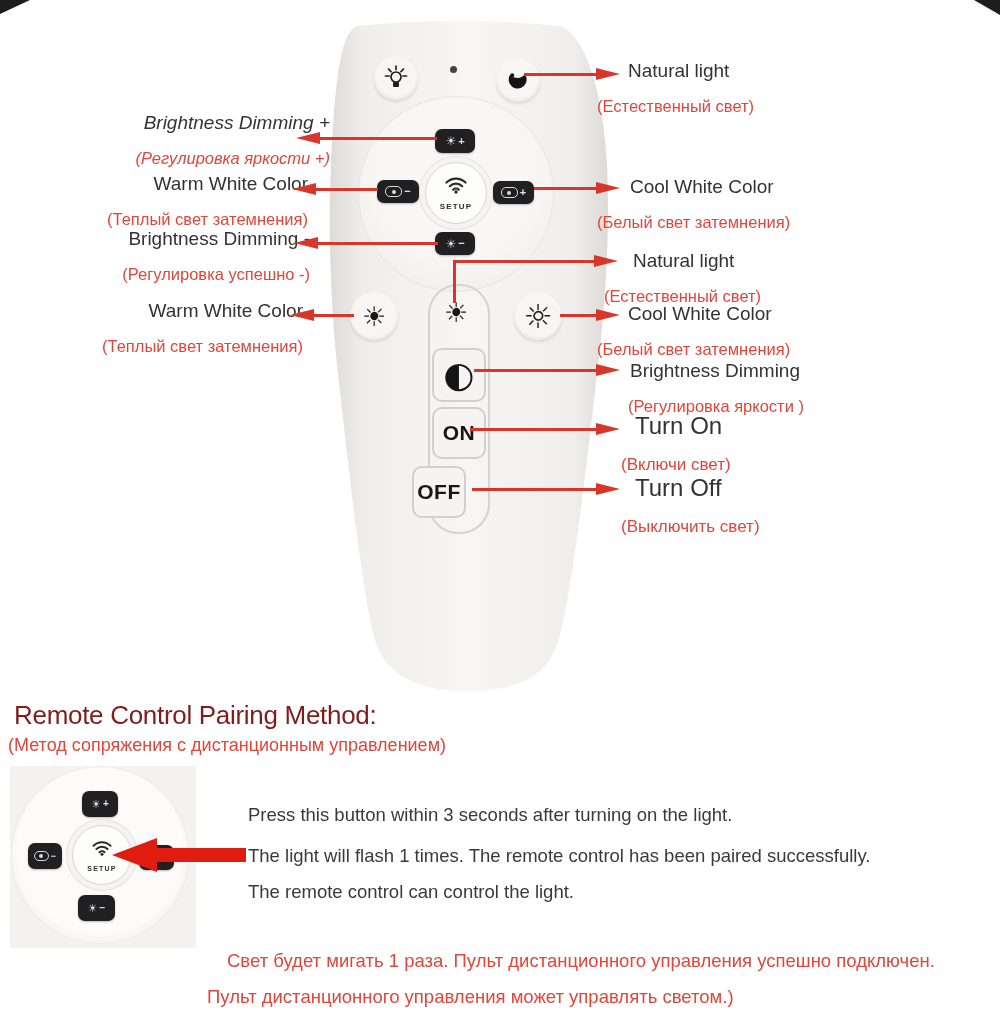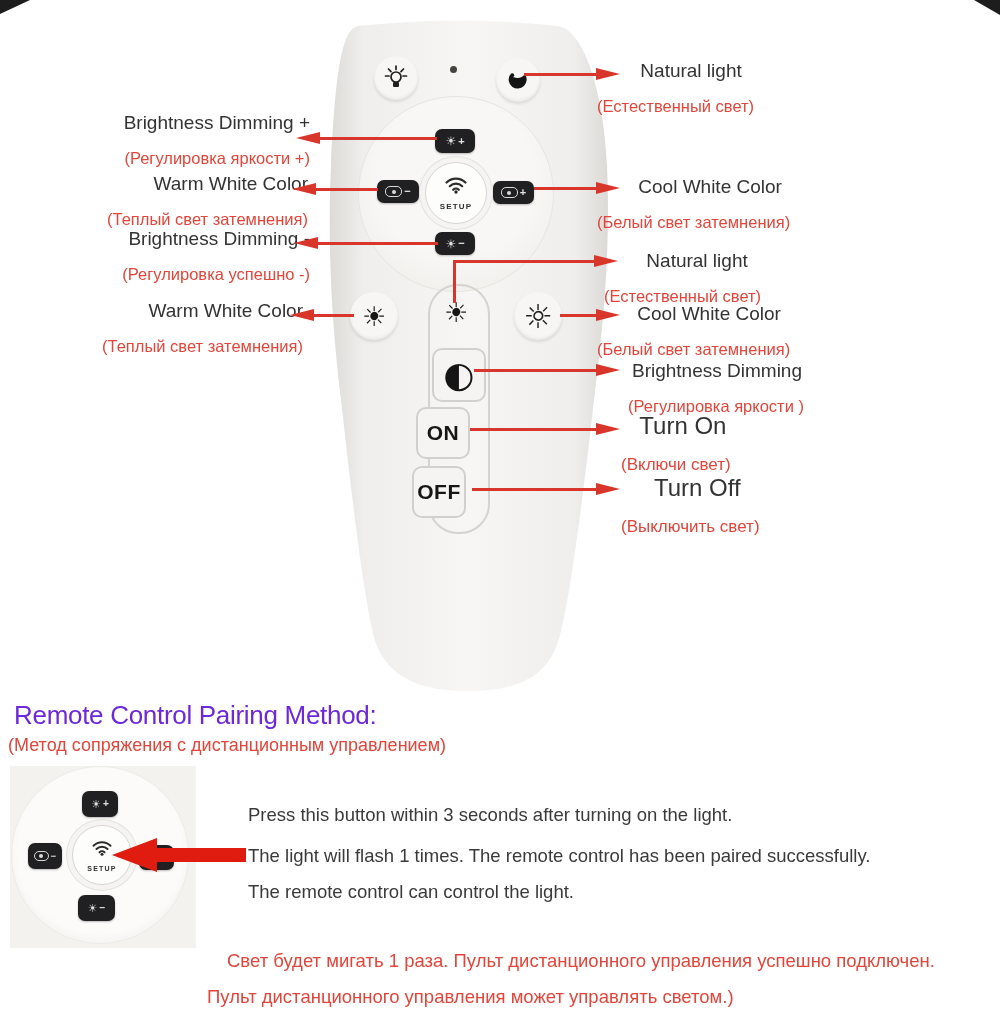--- a/index.html
+++ b/index.html
@@ -42,35 +42,35 @@
   .setup-text{font-size:8px;font-weight:bold;letter-spacing:1.2px;color:#2e2e2e;line-height:1;}
   .col-housing{position:absolute;left:428px;top:284px;width:58px;height:246px;
     border:2px solid #d5d3d0;border-radius:30px;}
   .inner-rect{position:absolute;border:2px solid #d2d0cd;border-radius:10px;background:#f5f4f2;
     display:flex;align-items:center;justify-content:center;}
   .sun-big{font-size:27px;line-height:1;color:#171717;font-family:"DejaVu Sans",sans-serif;}
   .sun-outline-big{font-size:33px;line-height:1;color:#222;font-family:"DejaVu Sans",sans-serif;}
   .contrast-glyph{font-size:36px;line-height:1;color:#151515;font-family:"DejaVu Sans",sans-serif;}
   .onoff{font-weight:bold;font-size:21px;color:#161616;letter-spacing:.5px;}
   
-  .callout{position:absolute;line-height:1.2;white-space:nowrap;text-align:center;}
+  .callout{position:absolute;line-height:1.2;white-space:nowrap;}
   .callout .en{display:block;font-size:19px;color:#333333;}
   .callout .ru{display:block;font-size:16.5px;color:#e2453a;margin-top:14px;}
   .callout.big .en{font-size:24px;}
   .callout.big .ru{font-size:17px;}
   .ra{text-align:right;}
   
   .aline{position:absolute;height:3px;background:#d8352b;z-index:9;}
   .avline{position:absolute;width:3px;background:#d8352b;z-index:9;}
   .ahead-l{position:absolute;width:0;height:0;z-index:9;
     border-top:6px solid transparent;border-bottom:6px solid transparent;border-right:24px solid #d8352b;}
   .ahead-r{position:absolute;width:0;height:0;z-index:9;
     border-top:6px solid transparent;border-bottom:6px solid transparent;border-left:24px solid #d8352b;}
   
-  .pair-title{position:absolute;left:14px;top:700px;font-size:26px;color:#6d28d9;letter-spacing:-.3px;}
+  .pair-title{position:absolute;left:14px;top:700px;font-size:26px;color:#7f1d1d;letter-spacing:-.3px;}
   .pair-sub{position:absolute;left:8px;top:735px;font-size:18px;color:#e2453a;}
   .closeup{position:absolute;left:10px;top:766px;width:186px;height:182px;background:#f3f2ef;}
   .closeup-circle{position:absolute;left:12px;top:767px;width:176px;height:176px;border-radius:50%;
     background:#fcfbfa;box-shadow:0 0 0 1px #edebe8, inset 0 -4px 8px rgba(0,0,0,.03);}
   .big-ahead{position:absolute;left:112px;top:838px;width:0;height:0;z-index:10;
     border-top:17px solid transparent;border-bottom:17px solid transparent;border-right:45px solid #e01b10;}
   .big-atail{position:absolute;left:154px;top:848px;width:92px;height:14px;background:#e01b10;z-index:10;}
   .ptext{position:absolute;font-size:18.5px;color:#3a3a3a;white-space:nowrap;}
   .ptext.red{color:#e2453a;}
 </style>
@@ -163,28 +163,28 @@
     <span class="sun-big">☀</span>
   </div>
   <div class="round-btn" style="left:514px;top:292px;width:48px;height:48px;">
     <span class="sun-outline-big">☼</span>
   </div>
 
   <div class="col-housing"></div>
   <div class="inner-rect" style="left:432px;top:348px;width:50px;height:50px;">
     <span class="contrast-glyph">◐</span>
   </div>
-  <div class="inner-rect" style="left:416px;top:407px;width:50px;height:48px;">
+  <div class="inner-rect" style="left:432px;top:407px;width:50px;height:48px;">
     <span class="onoff">ON</span>
   </div>
   <div class="inner-rect" style="left:412px;top:466px;width:50px;height:48px;">
     <span class="onoff">OFF</span>
   </div>
 
-  <div class="callout ra" style="right:690px;top:112px;">
+  <div class="callout ra" style="right:670px;top:112px;font-style:italic;">
     <span class="en">Brightness Dimming +</span>
     <span class="ru">(Регулировка яркости +)</span>
   </div>
   <div class="callout ra" style="right:692px;top:173px;">
     <span class="en">Warm White Color</span>
     <span class="ru">(Теплый свет затемнения)</span>
   </div>
   <div class="callout ra" style="right:690px;top:228px;">
     <span class="en">Brightness Dimming -</span>
     <span class="ru">(Регулировка успешно -)</span>

